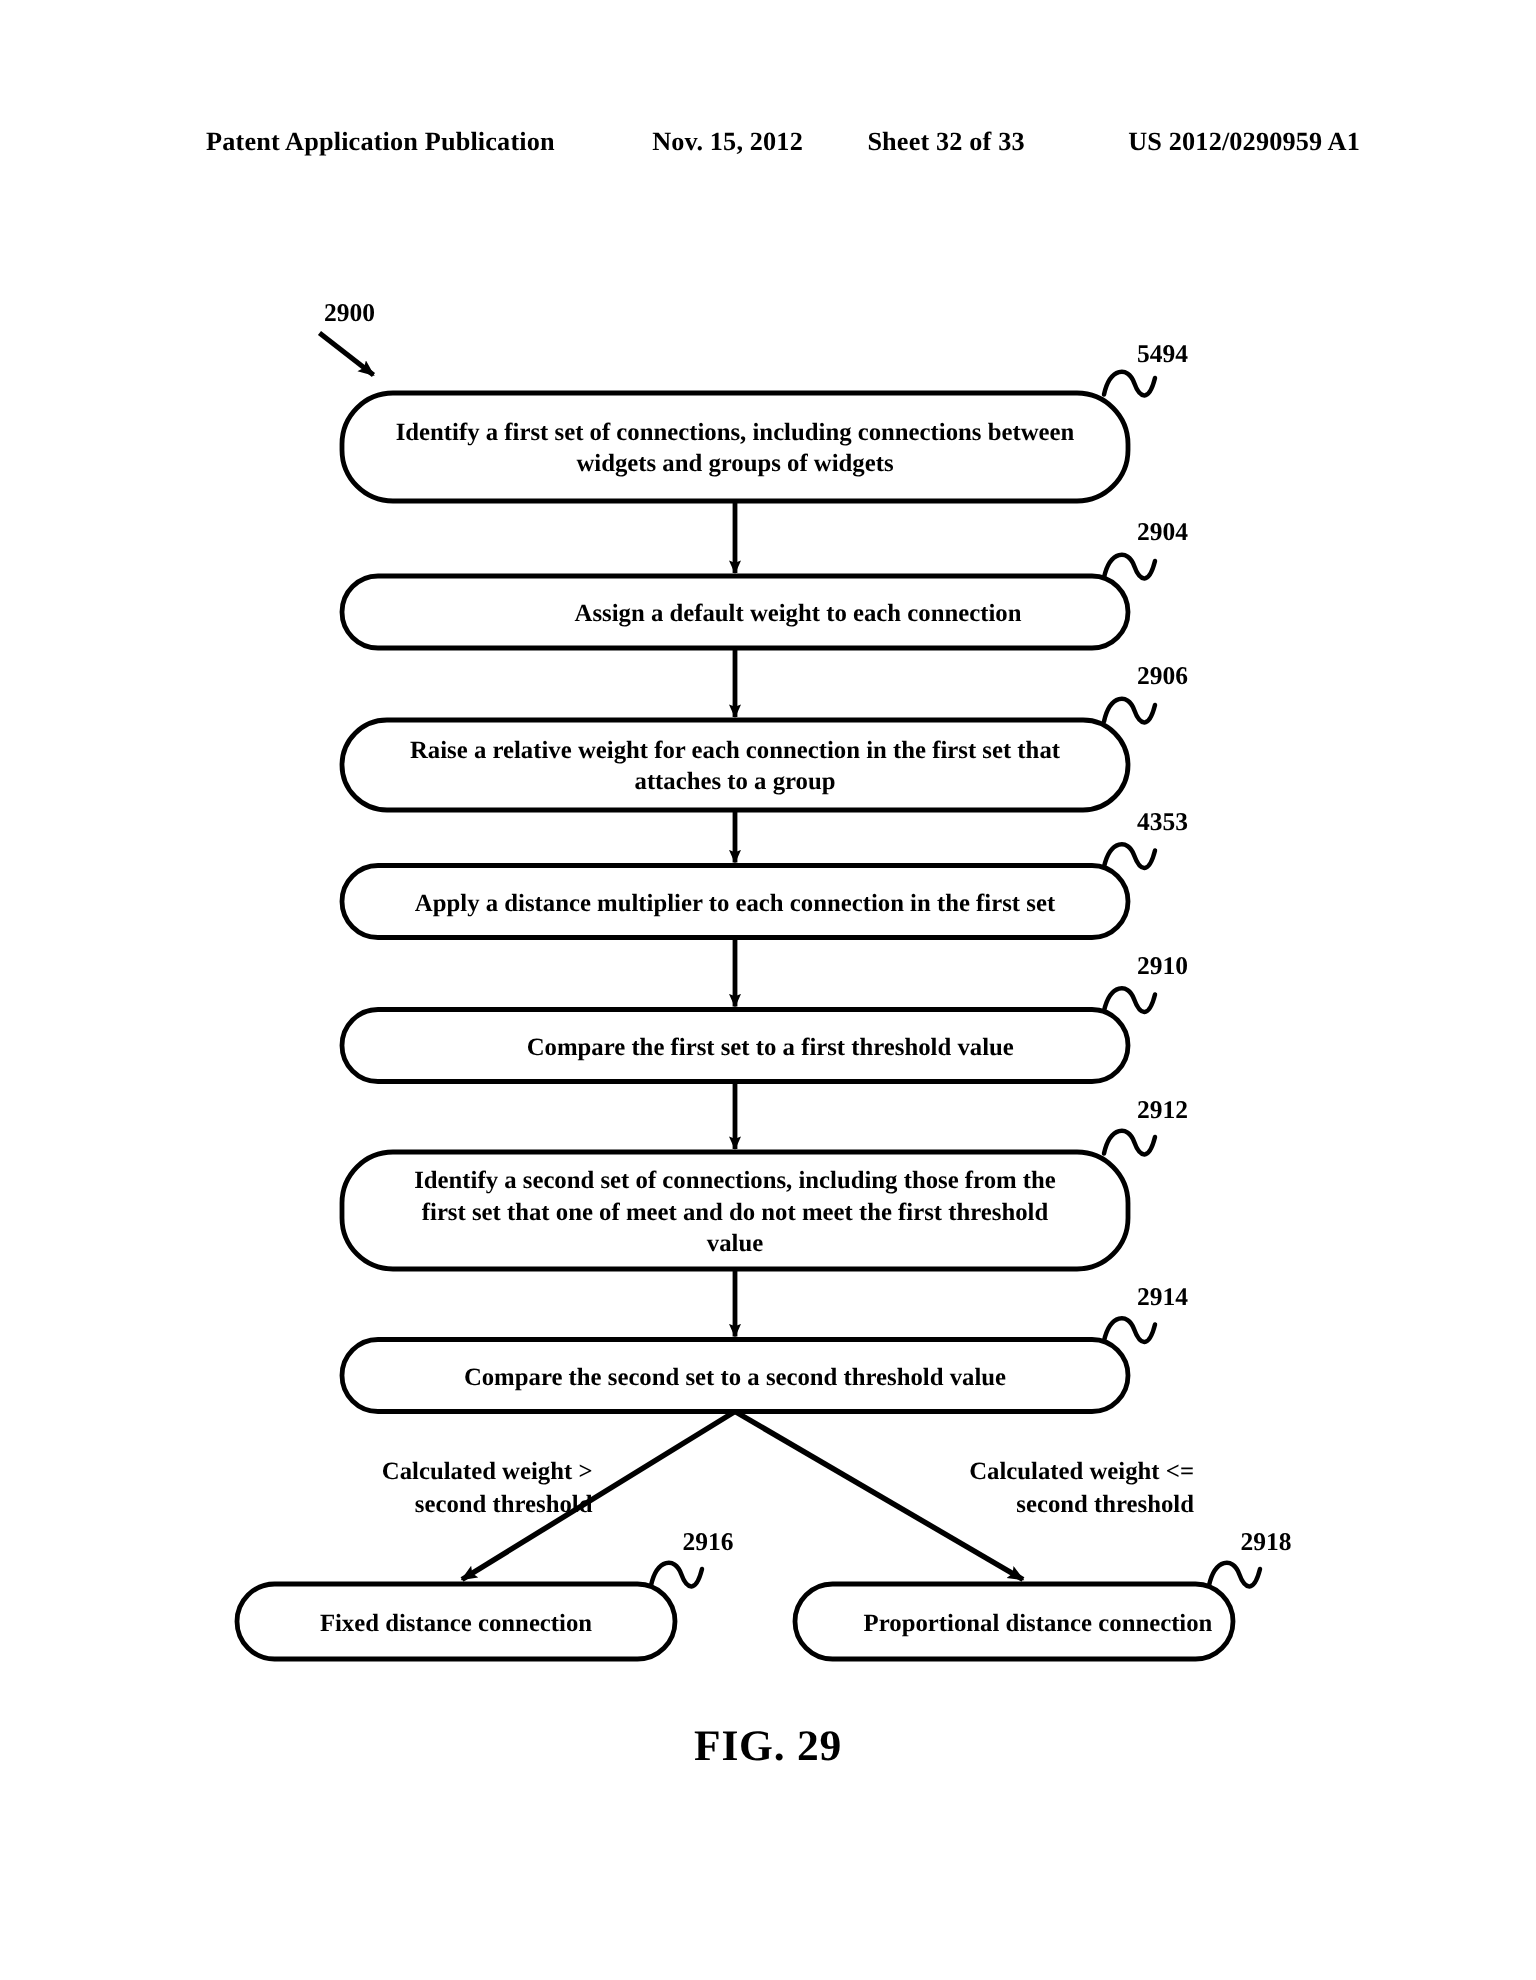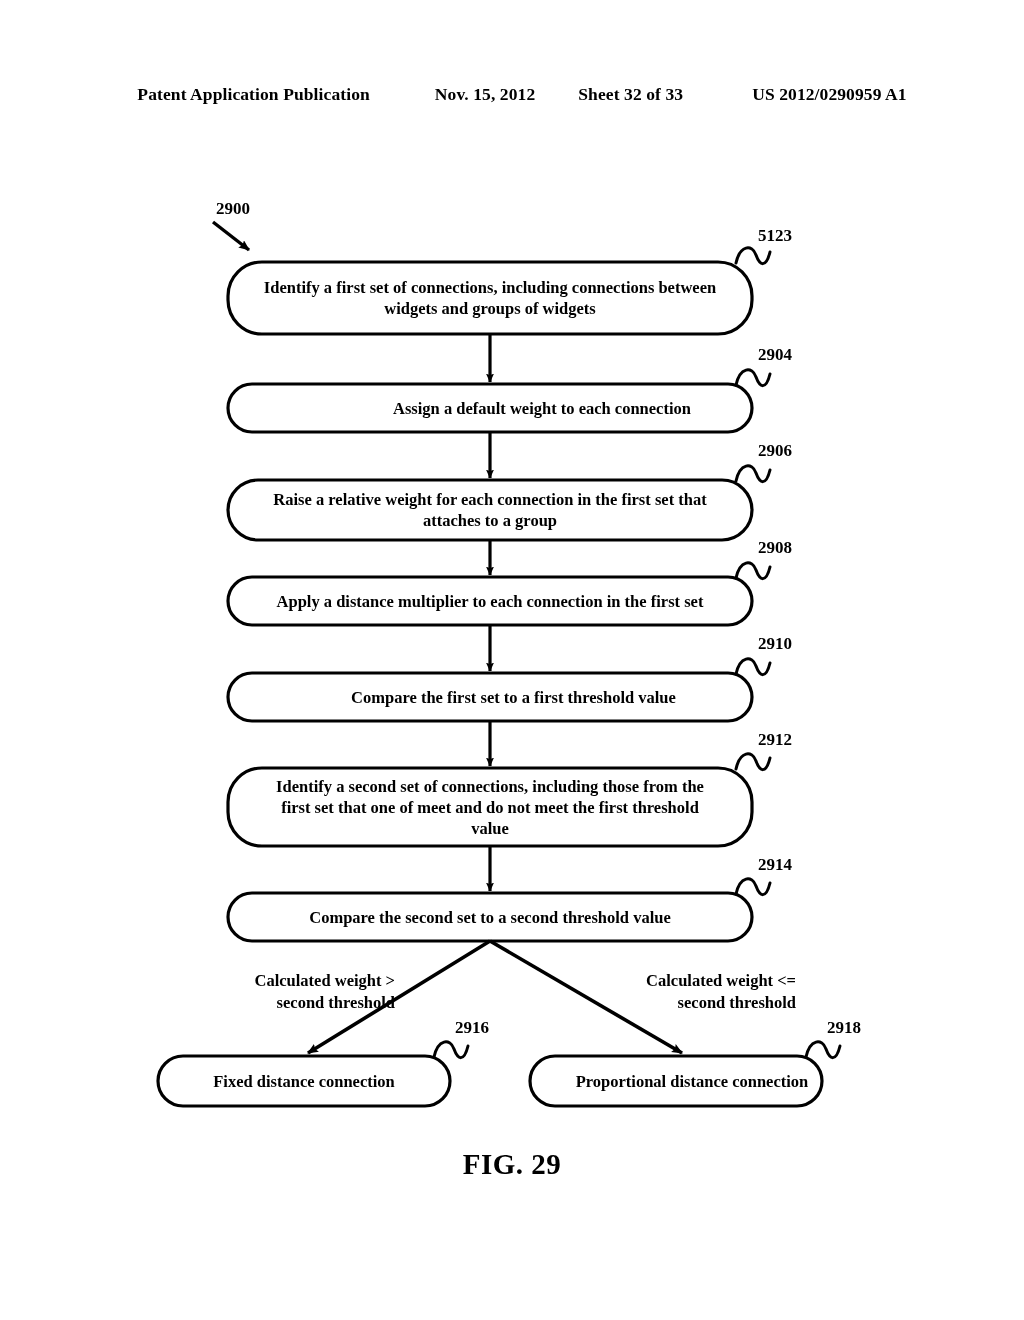--- a/index.html
+++ b/index.html
@@ -162,21 +162,21 @@
     </g>
   </svg>
 
   <div class="node-text" style="left:228px; top:262px; width:524px; height:72px;">
     <span>
       <span>Identify a first set of connections, including connections between</span><br>
       <span>widgets and groups of widgets</span>
     </span>
   </div>
 
-  <div class="node-text" style="left:228px; top:384px; width:628px; height:48px;">
+  <div class="node-text" style="left:218px; top:384px; width:628px; height:48px;">
     <span>Assign a default weight to each connection</span>
   </div>
 
   <div class="node-text" style="left:228px; top:480px; width:524px; height:60px;">
     <span>
       <span>Raise a relative weight for each connection in the first set that</span><br>
       <span>attaches to a group</span>
     </span>
   </div>
 
@@ -202,24 +202,24 @@
 
   <div class="node-text" style="left:158px; top:1056px; width:292px; height:50px; padding:0 20px;">
     <span>Fixed distance connection</span>
   </div>
 
   <div class="node-text" style="left:530px; top:1056px; width:324px; height:50px; padding:0 14px;">
     <span>Proportional distance connection</span>
   </div>
 
   <div class="ref-num" style="left:200px; top:199px;margin-left:16px;">2900</div>
-  <div class="ref-num" style="left:758px; top:226px;">5123</div>
+  <div class="ref-num" style="left:758px; top:226px;">5494</div>
   <div class="ref-num" style="left:758px; top:345px;">2904</div>
   <div class="ref-num" style="left:758px; top:441px;">2906</div>
-  <div class="ref-num" style="left:758px; top:538px;">2908</div>
+  <div class="ref-num" style="left:758px; top:538px;">4353</div>
   <div class="ref-num" style="left:758px; top:634px;">2910</div>
   <div class="ref-num" style="left:758px; top:730px;">2912</div>
   <div class="ref-num" style="left:758px; top:855px;">2914</div>
   <div class="ref-num" style="left:455px; top:1018px;">2916</div>
   <div class="ref-num" style="left:827px; top:1018px;">2918</div>
 
   <div class="branch-label" style="left:195px; top:970px; width:200px;">
     <span>Calculated weight &gt;</span><br>
     <span>second threshold</span>
   </div>

